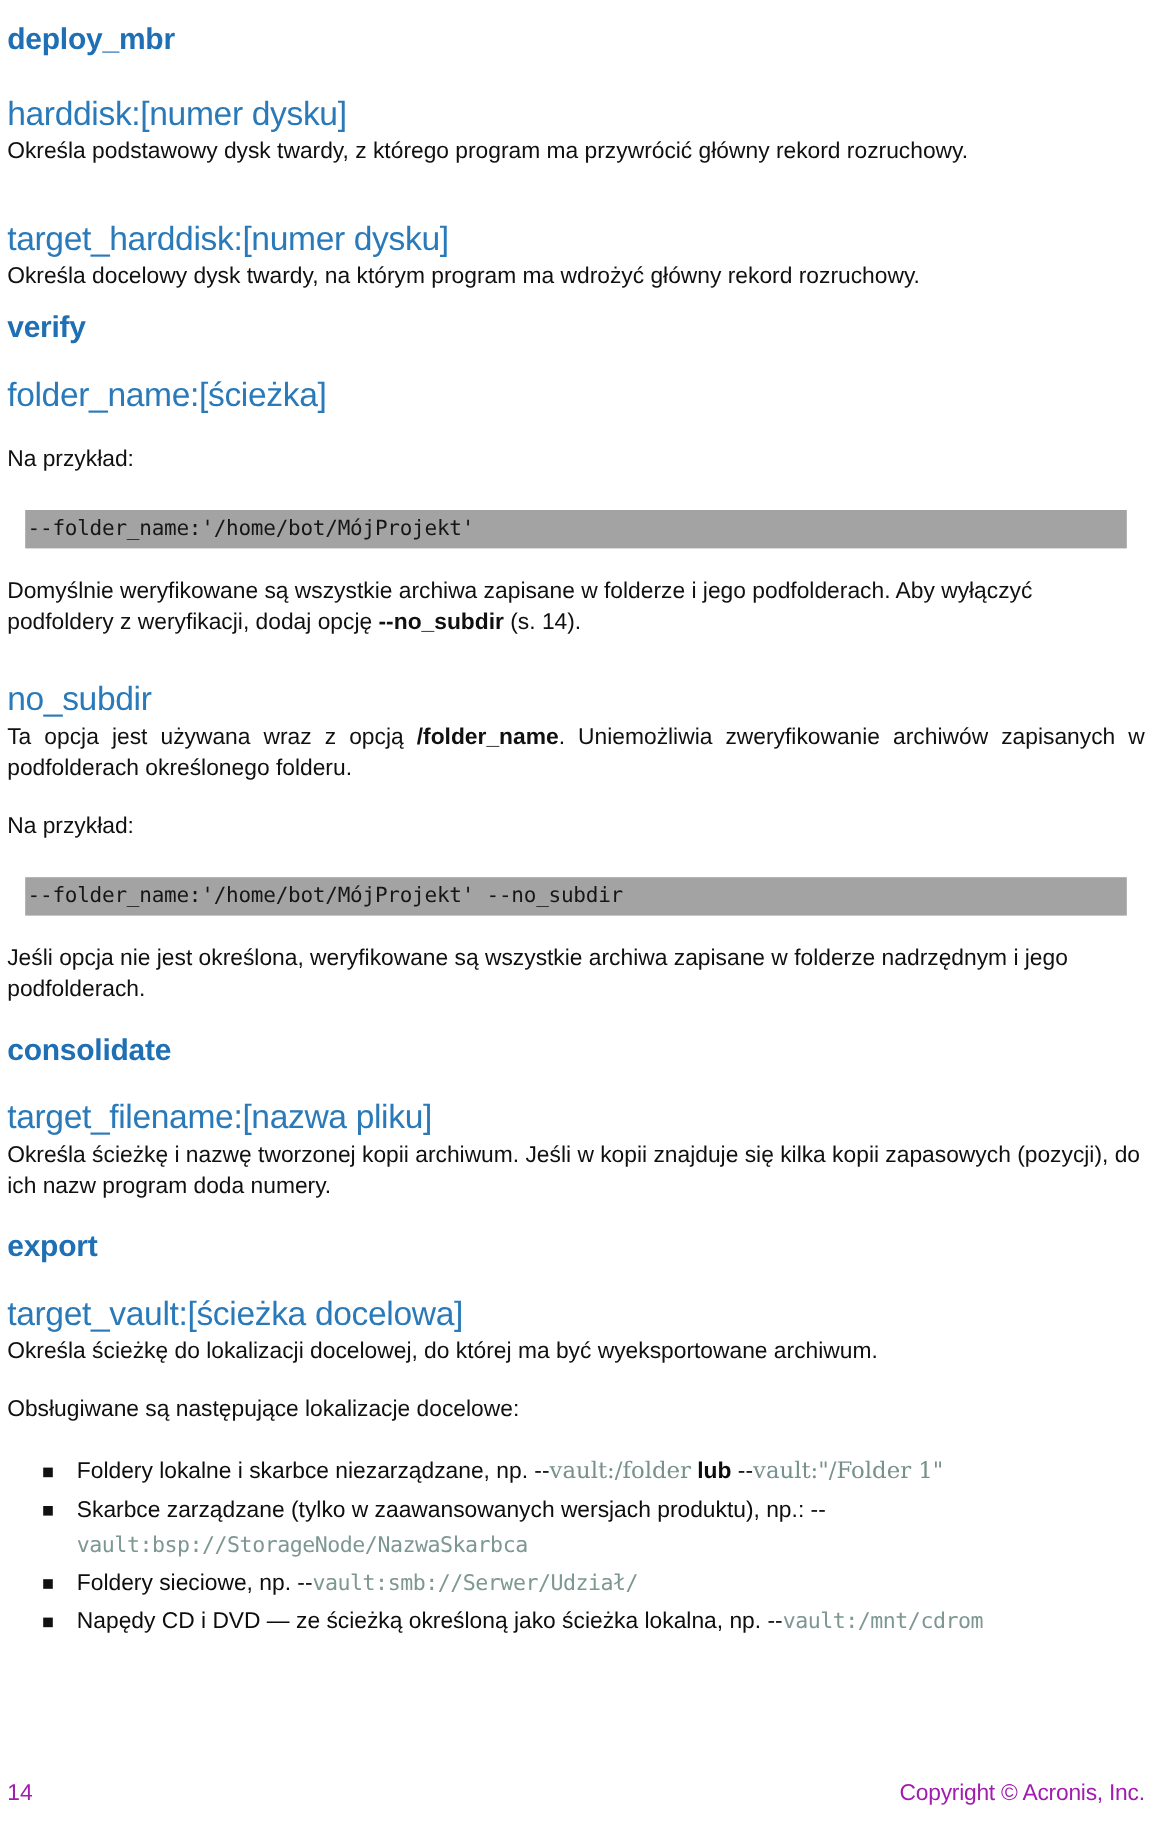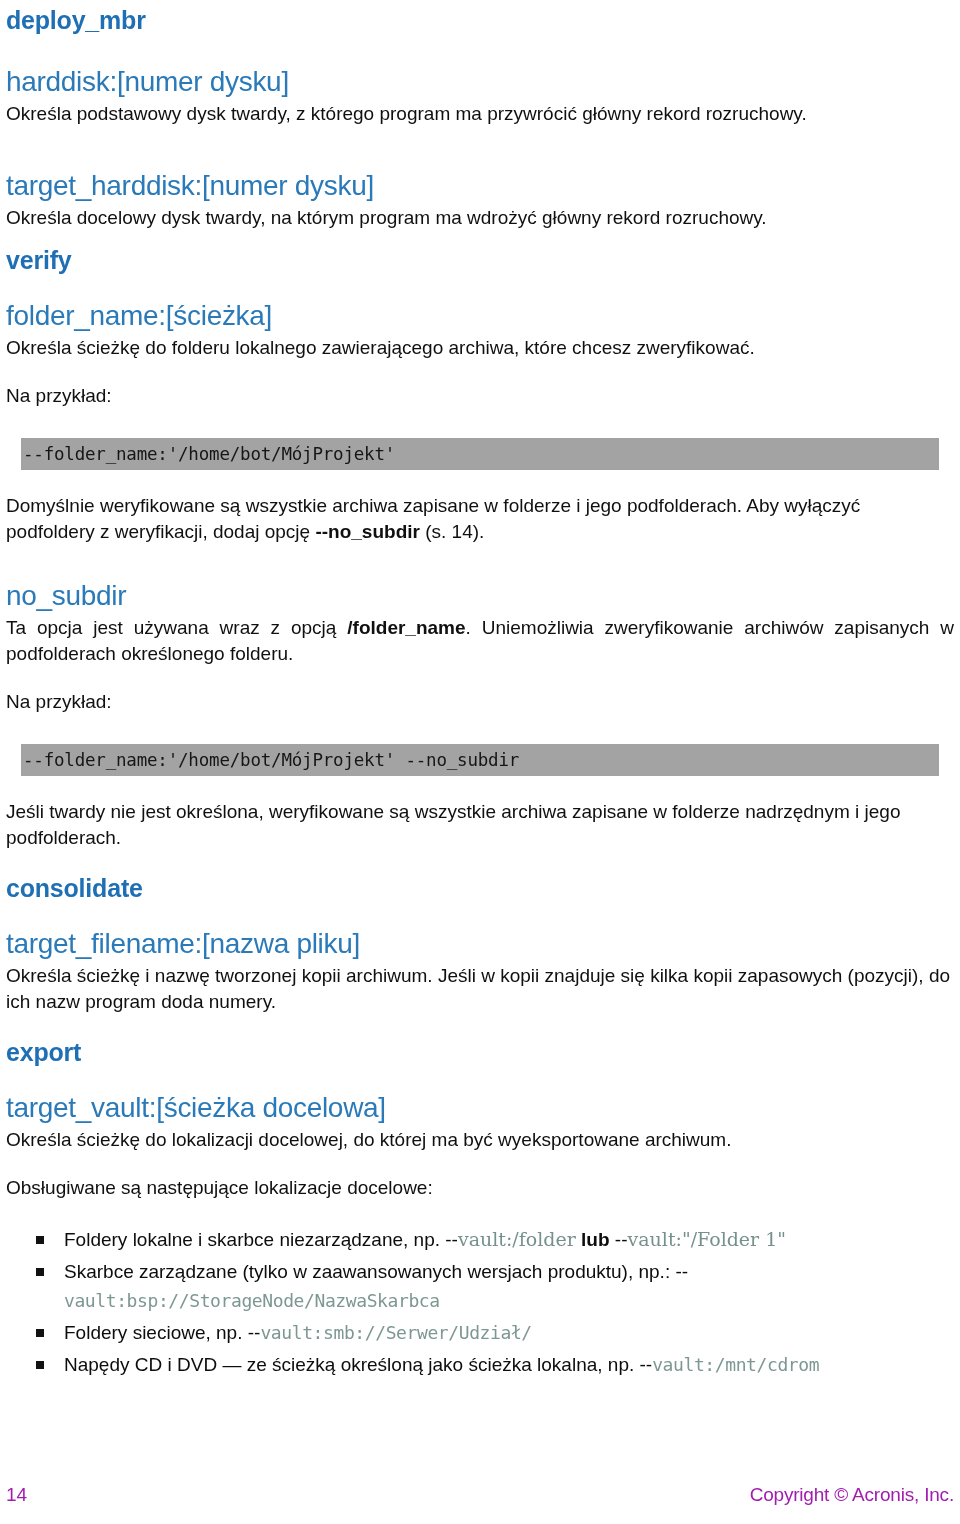--- a/index.html
+++ b/index.html
@@ -17,21 +17,21 @@
   }
   .page {
     position: relative;
     width: 960px;
     height: 1524px;
     box-sizing: border-box;
     padding: 0 6px 0 6px;
   }
   .content {
     width: 948px;
-    padding-top: 5px;
+    padding-top: 18px;
   }
 
   
   h2.cmd-heading {
     font-size: 25px;
     line-height: 30px;
     font-weight: bold;
     color: #1f6fb4;
     margin: 0 0 4px 0;
     letter-spacing: -0.2px;
@@ -151,21 +151,20 @@
     <h3 class="param-heading">target_harddisk:[numer dysku]</h3>
     <p class="body">Określa docelowy dysk twardy, na którym program ma wdrożyć główny rekord rozruchowy.</p>
 
     <div class="sp-s"></div>
 
     <h2 class="cmd-heading">verify</h2>
 
     <div class="sp-xs"></div>
 
     <h3 class="param-heading">folder_name:[ścieżka]</h3>
-    <p class="body">Określa ścieżkę do folderu lokalnego zawierającego archiwa, które chcesz zweryfikować.</p>
 
     <div class="sp-m"></div>
 
     <p class="body">Na przykład:</p>
 
     <div class="sp-s"></div>
 
     <pre class="codeblock">--folder_name:'/home/bot/MójProjekt'</pre>
 
     <div class="sp-xs"></div>
@@ -181,21 +180,21 @@
     <div class="sp-m"></div>
 
     <p class="body">Na przykład:</p>
 
     <div class="sp-s"></div>
 
     <pre class="codeblock">--folder_name:'/home/bot/MójProjekt' --no_subdir</pre>
 
     <div class="sp-xs"></div>
 
-    <p class="body">Jeśli twardy nie jest określona, weryfikowane są wszystkie archiwa zapisane w folderze nadrzędnym i jego podfolderach.</p>
+    <p class="body">Jeśli opcja nie jest określona, weryfikowane są wszystkie archiwa zapisane w folderze nadrzędnym i jego podfolderach.</p>
 
     <div class="sp-m"></div>
 
     <h2 class="cmd-heading">consolidate</h2>
 
     <div class="sp-xs"></div>
 
     <h3 class="param-heading">target_filename:[nazwa pliku]</h3>
     <p class="body">Określa ścieżkę i nazwę tworzonej kopii archiwum. Jeśli w kopii znajduje się kilka kopii zapasowych (pozycji), do ich nazw program doda numery.</p>
 

